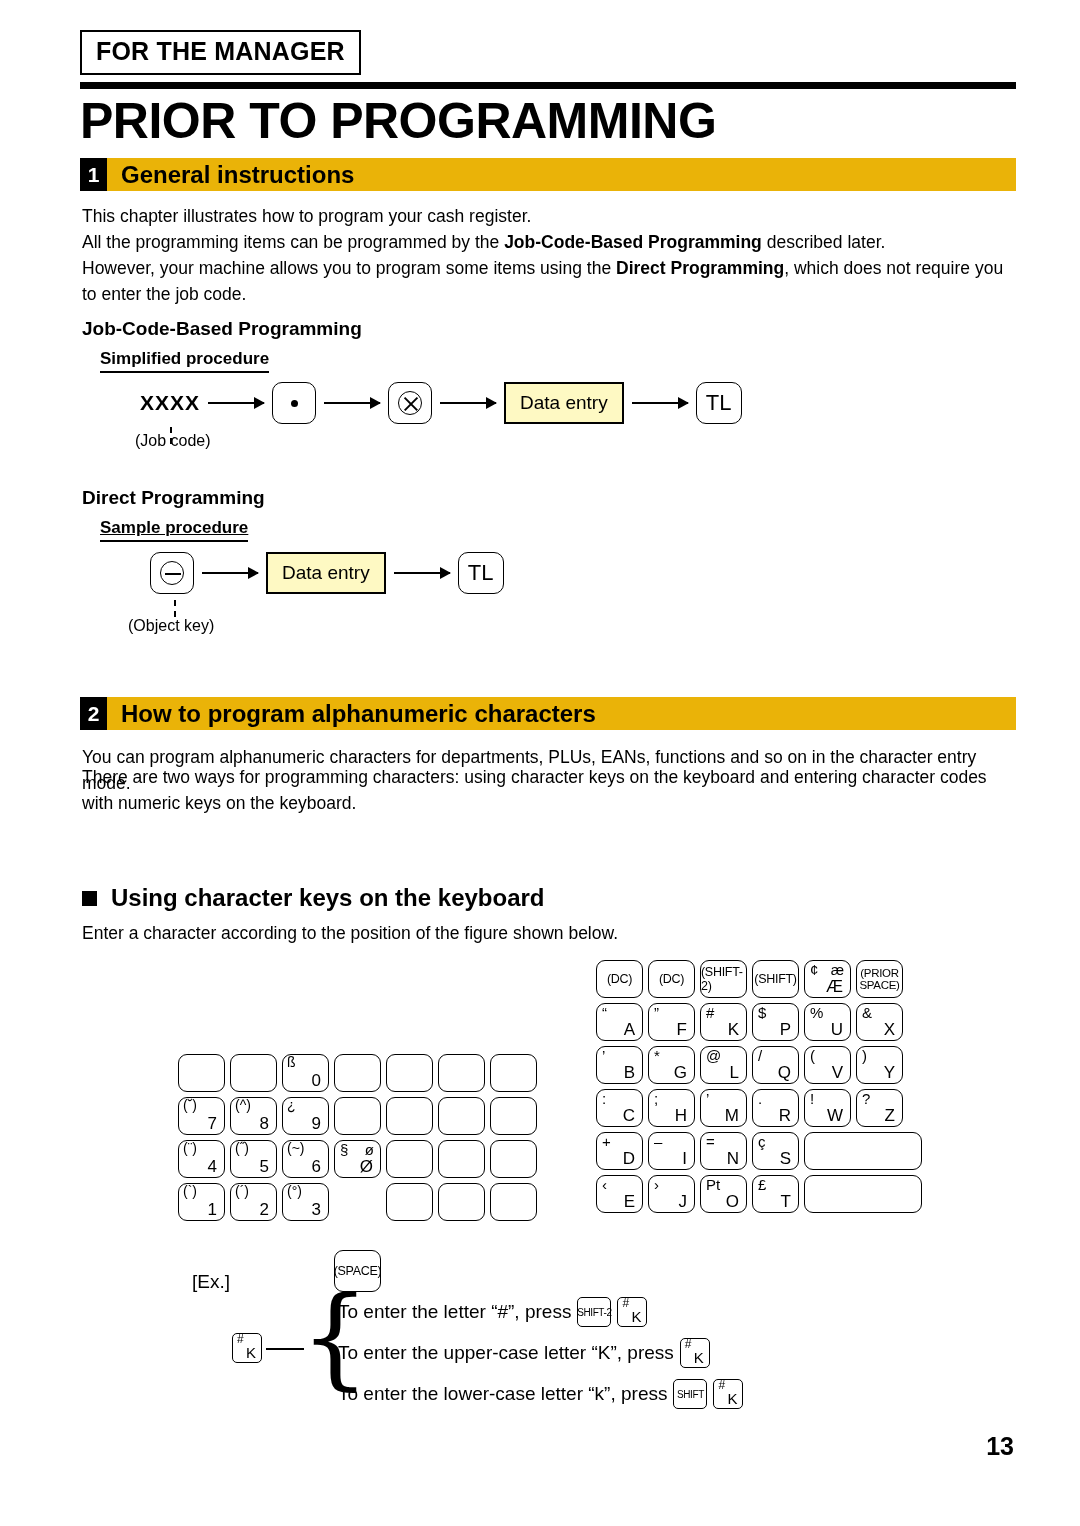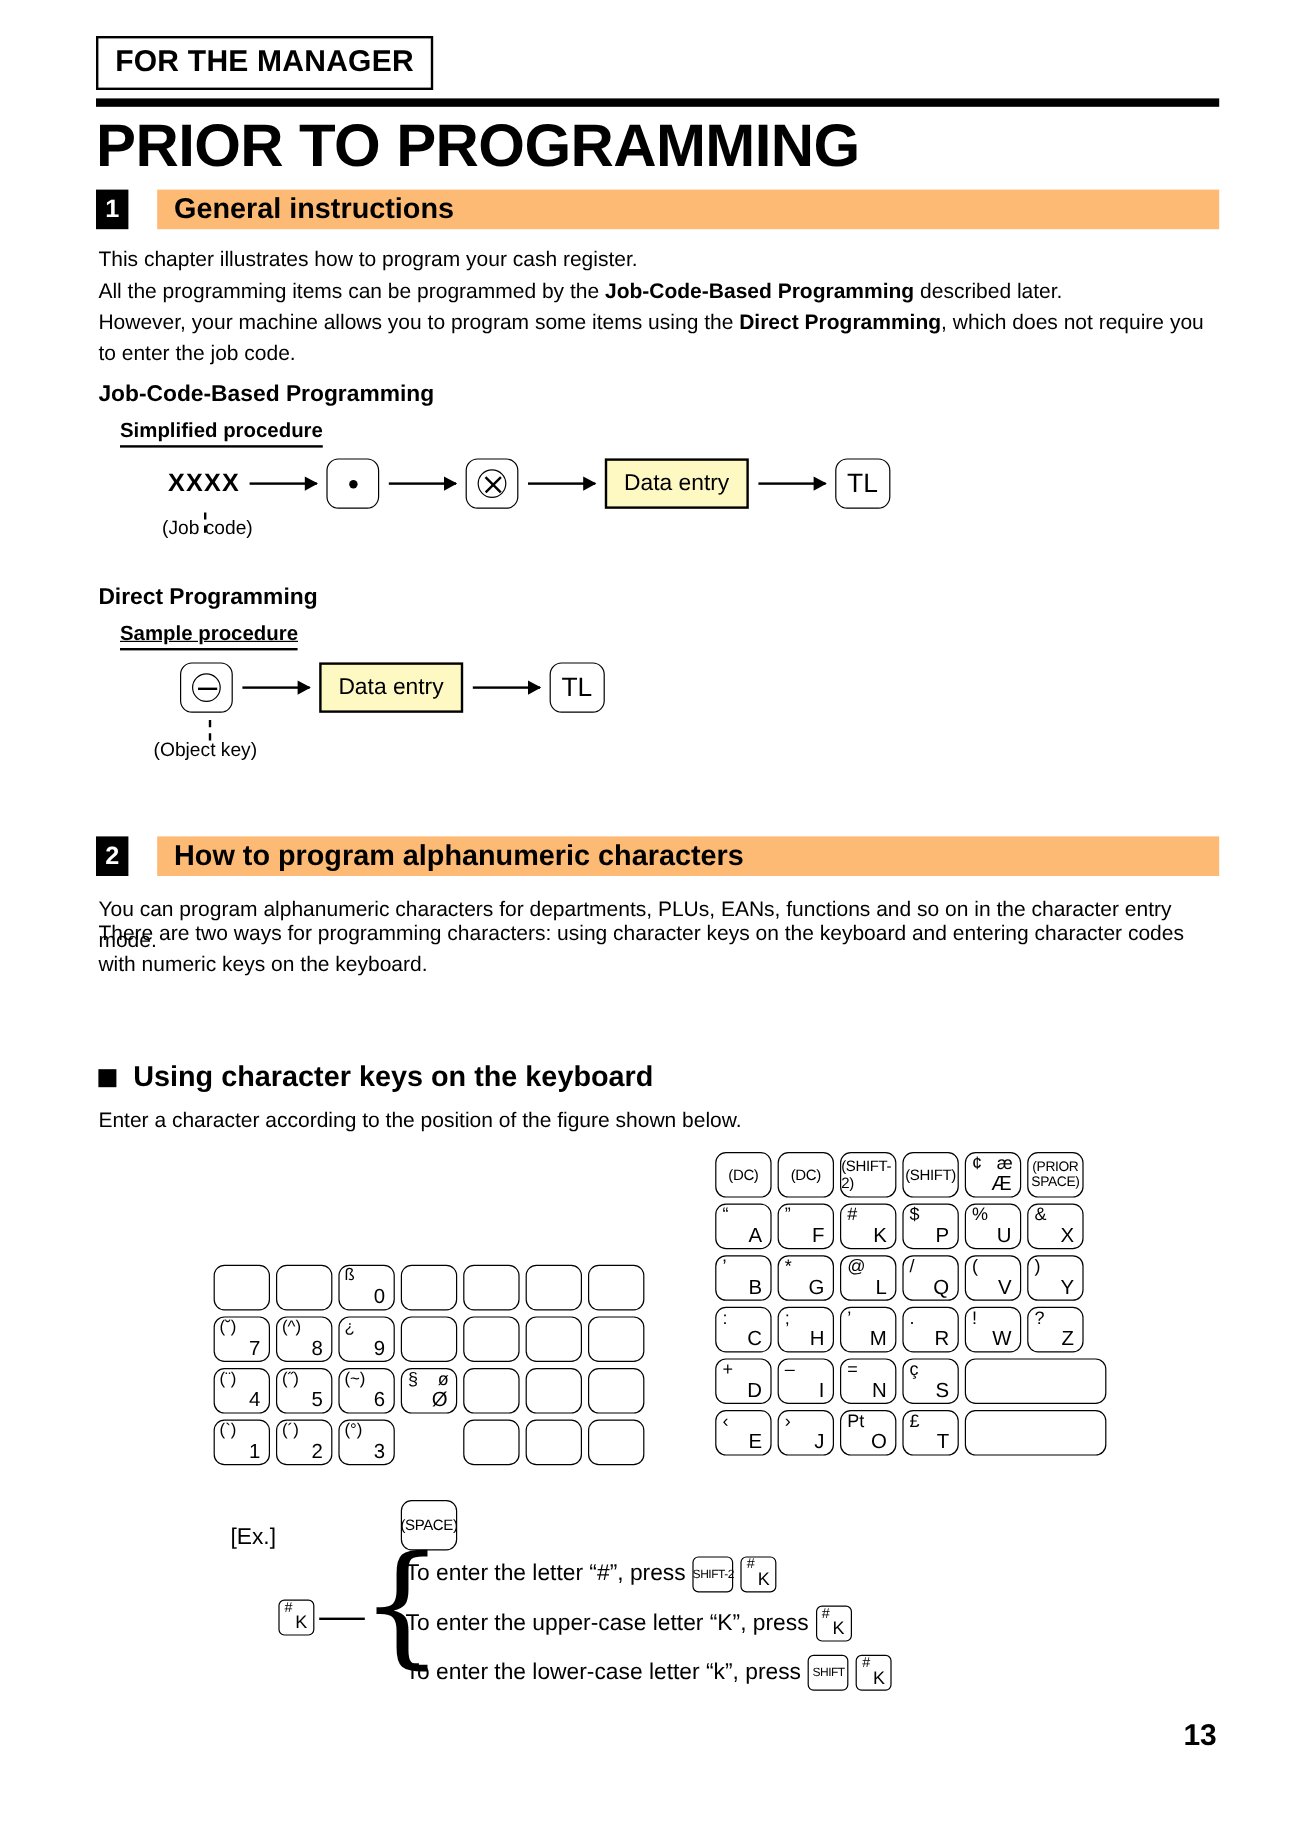--- a/index.html
+++ b/index.html
@@ -30,24 +30,24 @@
   }
 
   
   .banner { position: absolute; display: flex; align-items: stretch; height: 33px; }
   .banner .num {
     width: 27px; background: #000; color: #fff;
     font-size: 21px; font-weight: bold;
     display: flex; align-items: center; justify-content: center;
   }
   .banner .bar {
-    background: #fdba74; flex: 1;
+    background: #eab308; flex: 1;
     display: flex; align-items: center;
     padding-left: 14px;
-    font-size: 24px; font-weight: bold; color: #000; margin-left: 24px;
+    font-size: 24px; font-weight: bold; color: #000;
   }
   #banner1 { left: 80px; top: 158px; width: 936px; }
   #banner2 { left: 80px; top: 697px; width: 936px; }
 
   
   .para {
     position: absolute; font-size: 17.5px; line-height: 26px; color: #000;
   }
   .para b { font-weight: bold; }
   #p1 { left: 82px; top: 203px; width: 930px; }

